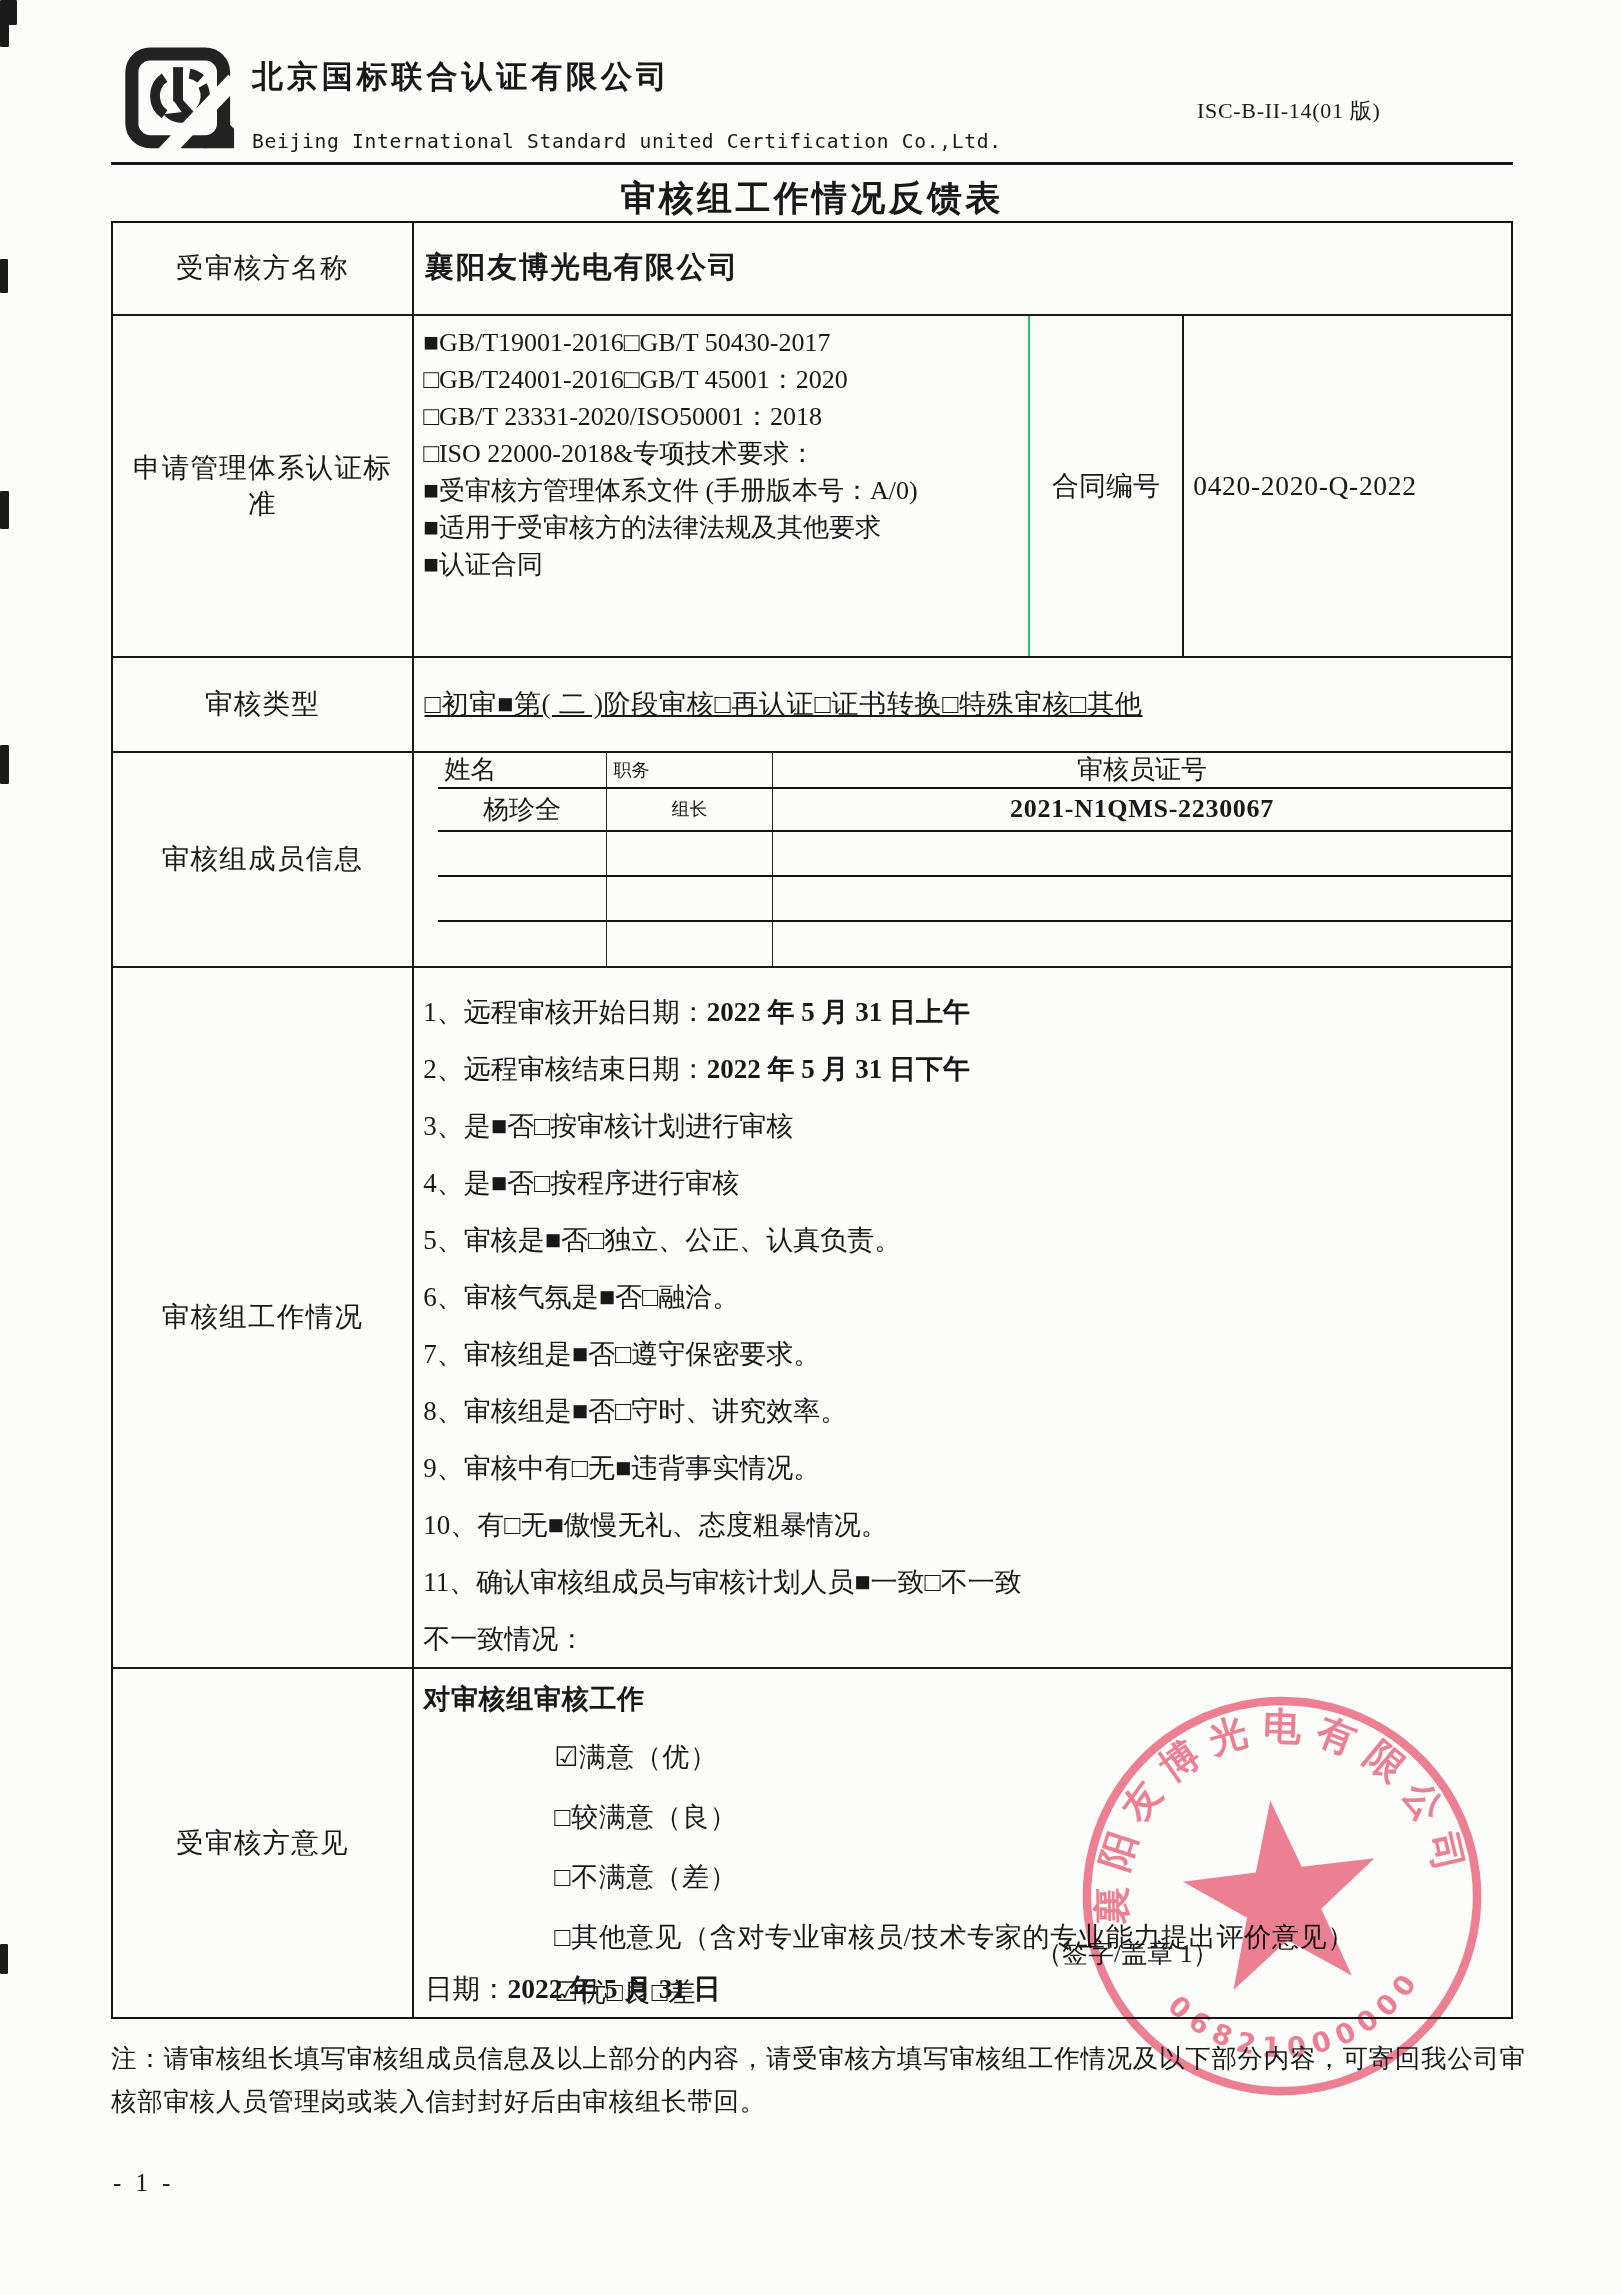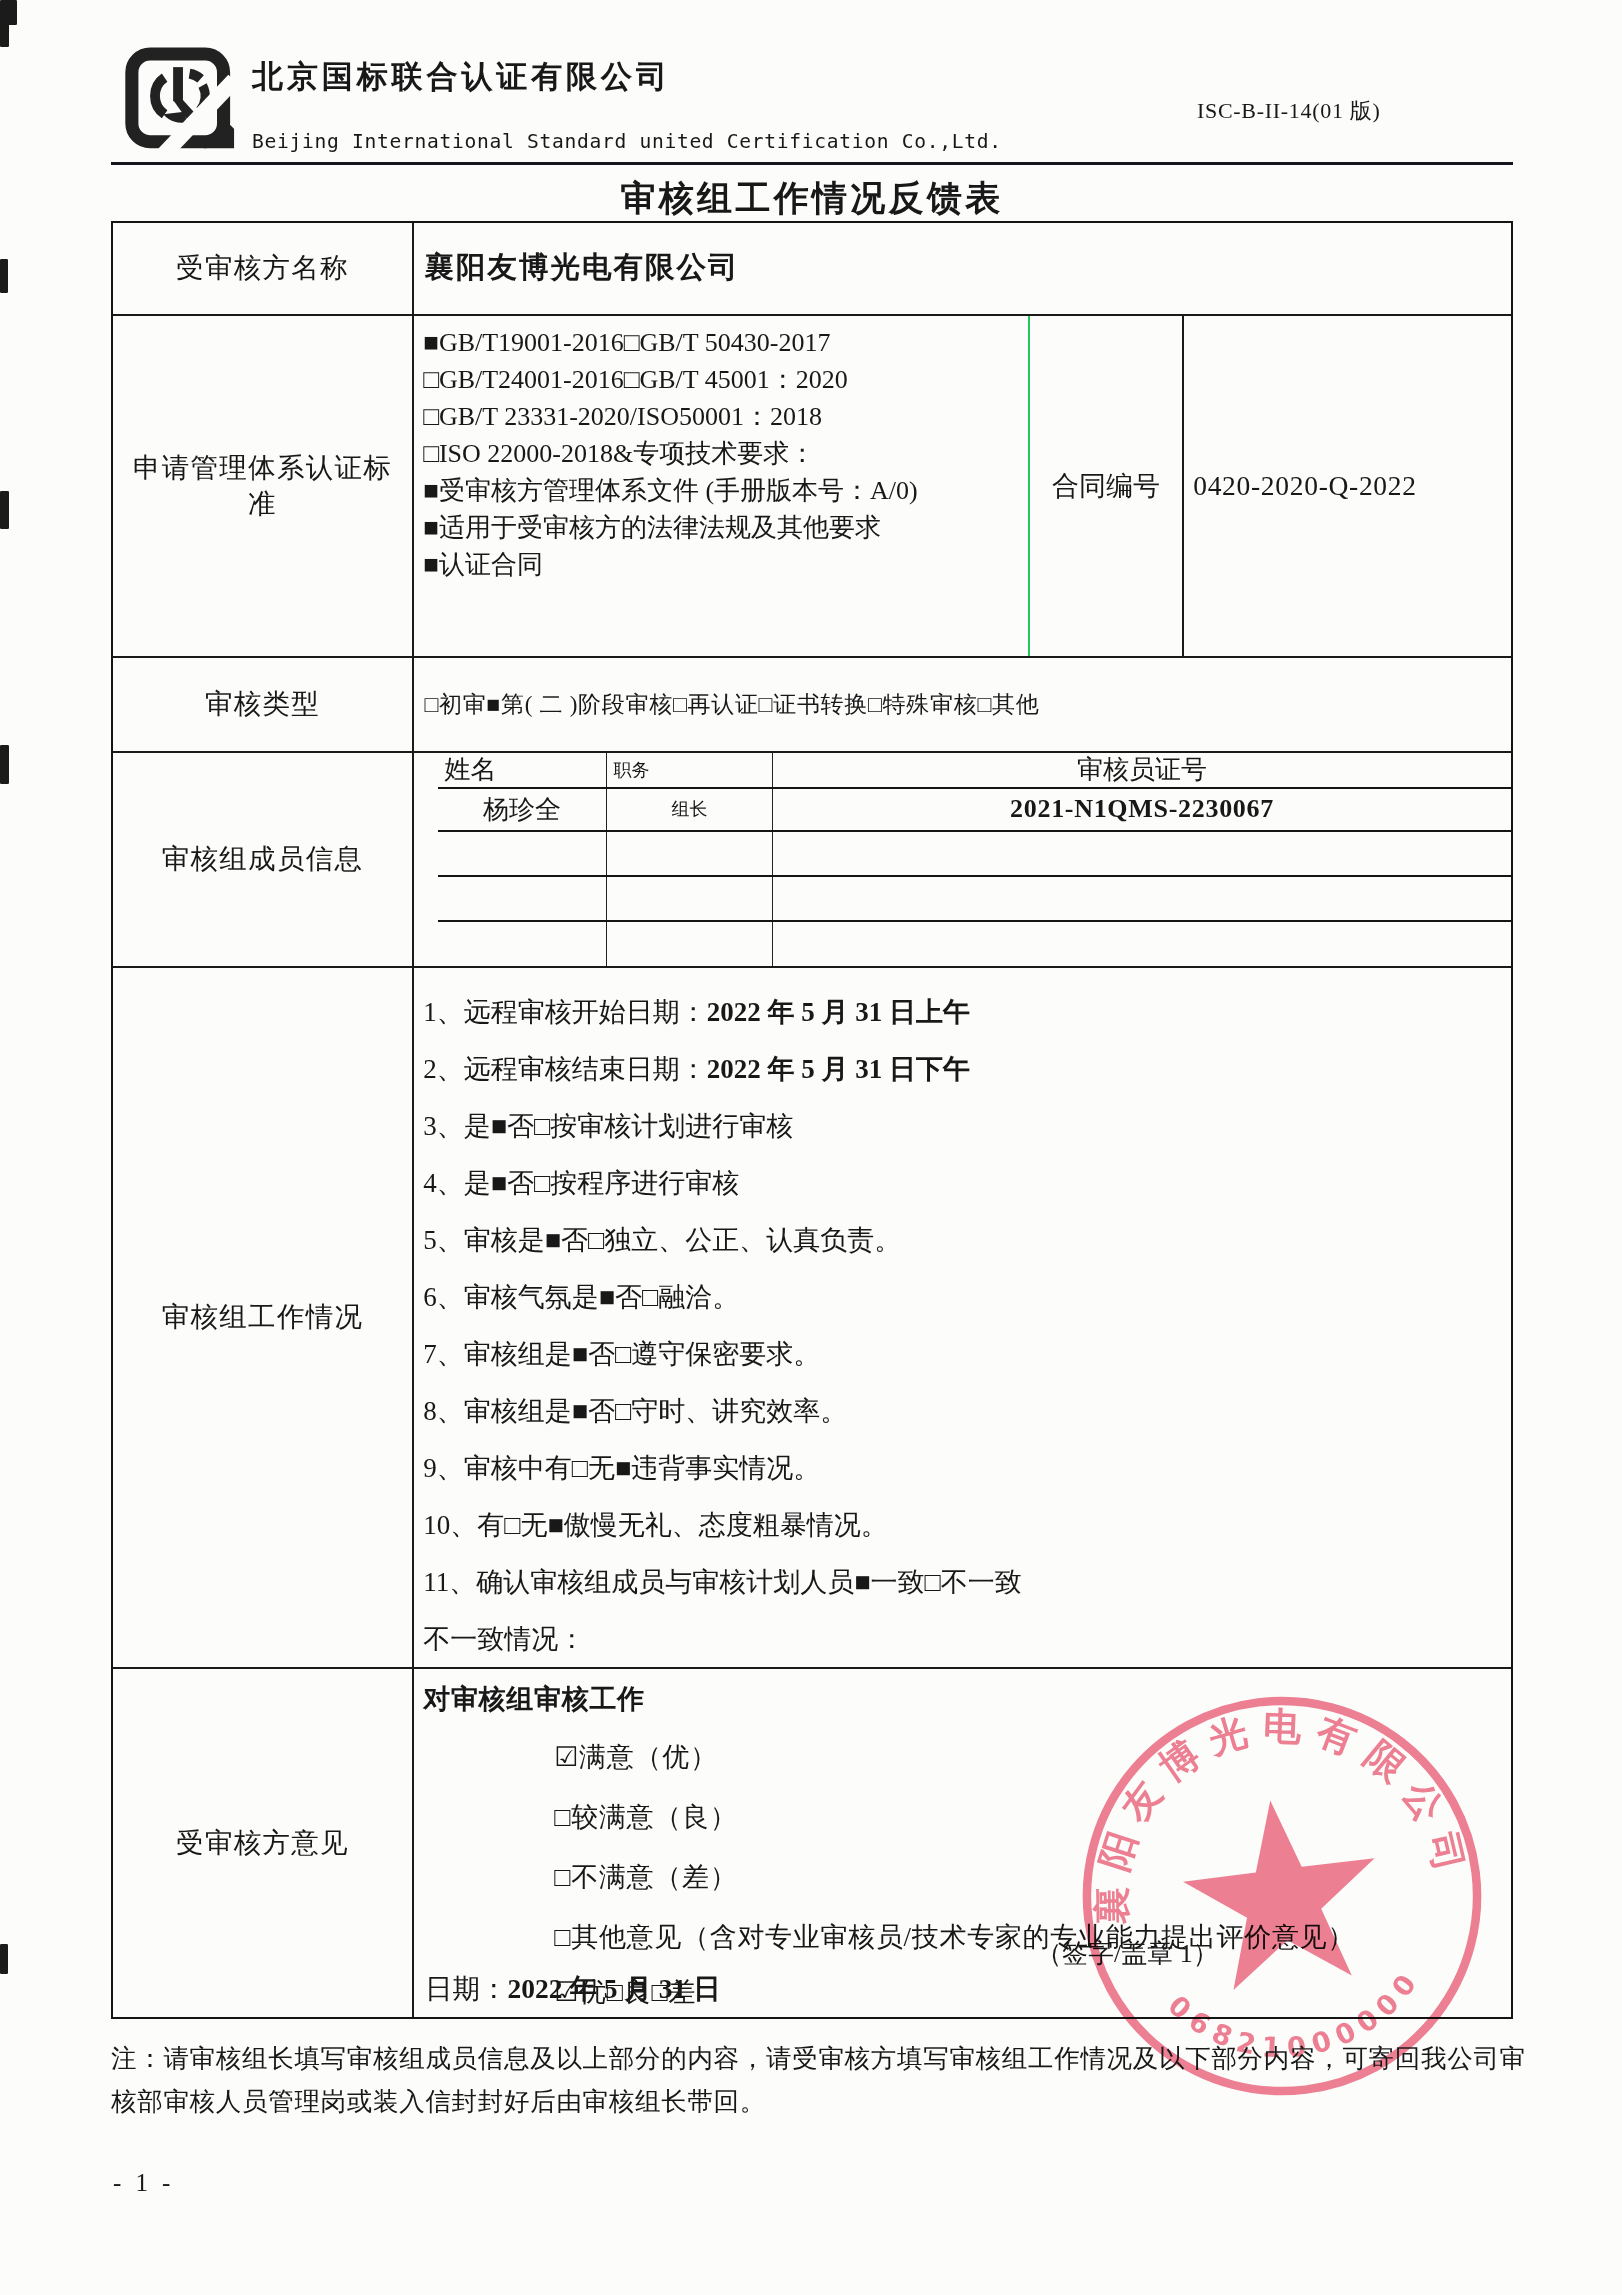--- a/index.html
+++ b/index.html
@@ -27,21 +27,21 @@
 
   .row-auditee { height:92px; }
   .auditee-value { display:flex; align-items:center; padding-left:10.5px; font-size:29.5px; font-weight:600; letter-spacing:2px; }
 
   .row-standards { height:347px; }
   .standards-lines { flex:1 1 auto; min-width:0; padding:7.9px 3.9px 0 9.2px; font-size:26px; line-height:37px; }
   .contract-label { flex:0 0 156px; border-left:2px solid #22c55e; border-right:2px solid #1a1a1a; display:flex; align-items:center; justify-content:center; font-size:27px;text-align:right; }
   .contract-value { flex:0 0 327px; display:flex; align-items:center; padding-left:9.2px; font-size:27.5px; letter-spacing:0.7px; }
 
   .row-type { height:96px; }
-  .type-value { display:flex; align-items:center; padding-left:10.5px; font-size:23px; letter-spacing:0.7px; }
+  .type-value { display:flex; align-items:center; padding-left:10.5px; font-size:27px; letter-spacing:0.7px;text-decoration:underline; }
 
   .row-members { height:218px; }
   .member-table { flex:1 1 auto; display:flex; flex-direction:column;padding-left:24px; }
   .m-row { display:flex; flex:0 0 auto; }
   .m-row + .m-row { border-top:2px solid #151515; }
   .m-head { height:34px; }
   .m-r1 { height:43px; }
   .m-r2 { height:45px; }
   .m-r3 { height:45px; }
   .m-r4 { flex:1 1 auto; }

